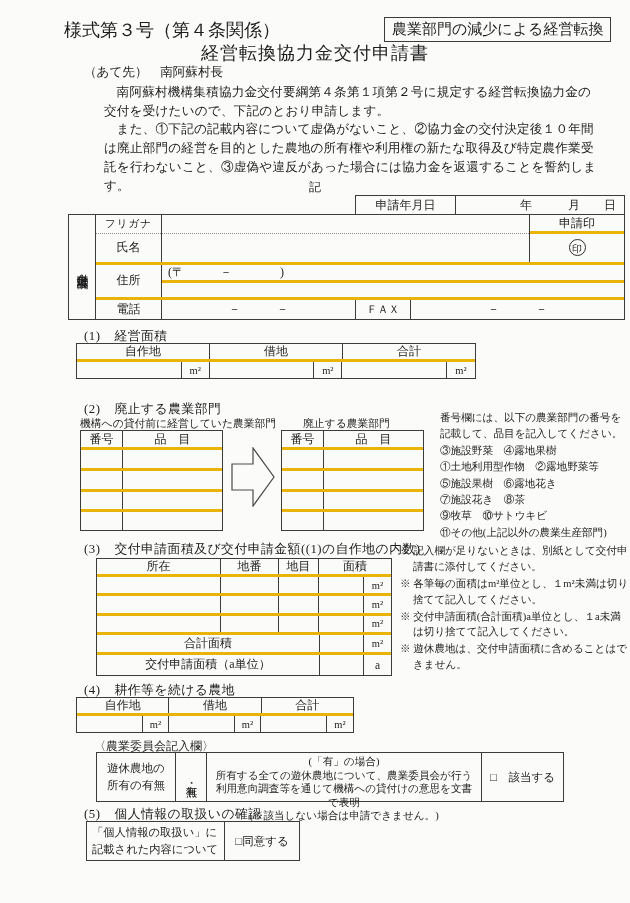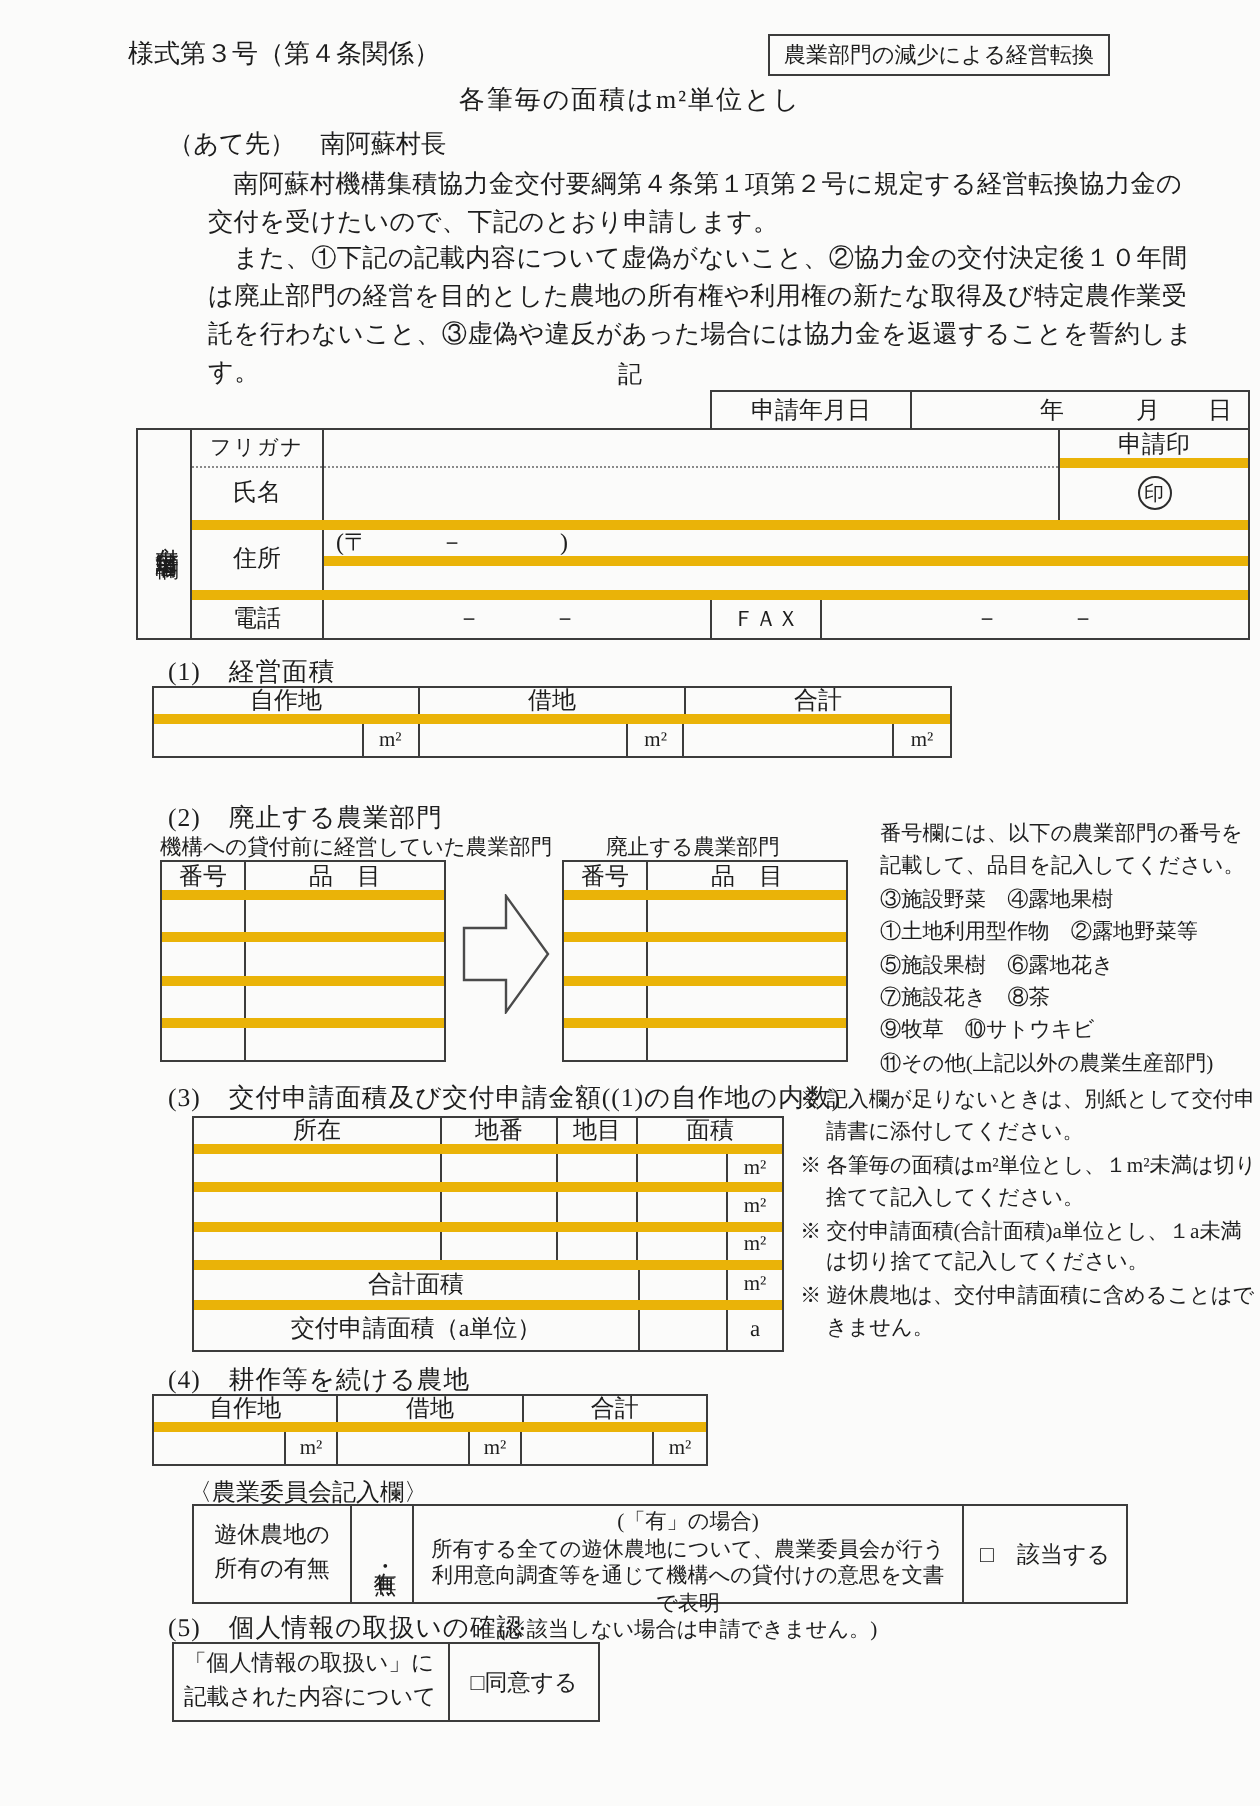--- a/index.html
+++ b/index.html
@@ -8,44 +8,44 @@
     font-family:"Liberation Serif","DejaVu Serif",serif;
     color:#1d1d1d;overflow:hidden;margin:0 auto;
   }
   .abs{position:absolute;box-sizing:border-box;}
   .tbl{border:1px solid #3c3c3c;box-sizing:border-box;background:#fbfbfa;}
   .tbl *{box-sizing:border-box;}
   .flex{display:flex;}
   .col{display:flex;flex-direction:column;}
   .ctr{display:flex;align-items:center;justify-content:center;}
   .br{border-right:1px solid #3c3c3c;}
-  .bb{border-bottom:5px solid #eab308;}
+  .bb{border-bottom:3px solid #eab308;}
   .bbd{border-bottom:1px dotted #8a8a8a;}
   .bl{border-left:1px solid #3c3c3c;}
-  .fs13{font-size:13px;}
+  .fs13{font-size:18px;}
   .fs12{font-size:12px;}
   .body-text{font-size:12.6px;line-height:1.52;text-indent:1em;letter-spacing:0.2px;}
   .sec-head{font-size:12.8px;letter-spacing:0.5px;}
   .sec-head .no{margin-right:14px;}
   .vertical{writing-mode:vertical-rl;text-orientation:upright;}
   .seal-circle{
     display:inline-block;width:17px;height:17px;border:1px solid #2c2c2c;border-radius:50%;
     font-size:10px;line-height:17px;text-align:center;
   }
   .unit{font-size:10.5px;display:flex;align-items:center;justify-content:center;}
   .note-item{padding-left:13px;text-indent:-13px;margin-bottom:1px;}
 </style>
 </head>
 <body>
 
 <div id="page">
 
   <div class="abs fs13" style="left:64px;top:18px;">様式第３号（第４条関係）</div>
-  <div class="abs" style="left:384px;top:17px;border:1px solid #3c3c3c;padding:2px 7px;font-size:11px;">農業部門の減少による経営転換</div>
-  <div class="abs fs13" style="left:0;right:0;top:41px;text-align:center;letter-spacing:1px;">各筆毎の面積はm²単位とし</div>
+  <div class="abs" style="left:384px;top:17px;border:1px solid #3c3c3c;padding:2px 7px;font-size:15px;">農業部門の減少による経営転換</div>
+  <div class="abs fs13" style="left:0;right:0;top:41px;text-align:center;letter-spacing:1px;">経営転換協力金交付申請書</div>
   <div class="abs" style="left:84px;top:64px;font-size:12.6px;">（あて先）　南阿蘇村長</div>
 
   <div class="abs body-text" style="left:104px;top:83px;width:494px;">南阿蘇村機構集積協力金交付要綱第４条第１項第２号に規定する経営転換協力金の交付を受けたいので、下記のとおり申請します。</div>
   <div class="abs body-text" style="left:104px;top:120px;width:494px;">また、①下記の記載内容について虚偽がないこと、②協力金の交付決定後１０年間は廃止部門の経営を目的とした農地の所有権や利用権の新たな取得及び特定農作業受託を行わないこと、③虚偽や違反があった場合には協力金を返還することを誓約します。</div>
 
   <div class="abs fs12" style="left:0;right:0;top:179px;text-align:center;">記</div>
 
   <div class="abs tbl flex" style="left:355px;top:195px;width:270px;height:20px;font-size:12px;">
     <div class="ctr br" style="width:100px;">申請年月日</div>
     <div style="flex:1;display:flex;align-items:center;justify-content:flex-end;padding-right:8px;">年　　　月　　日</div>

